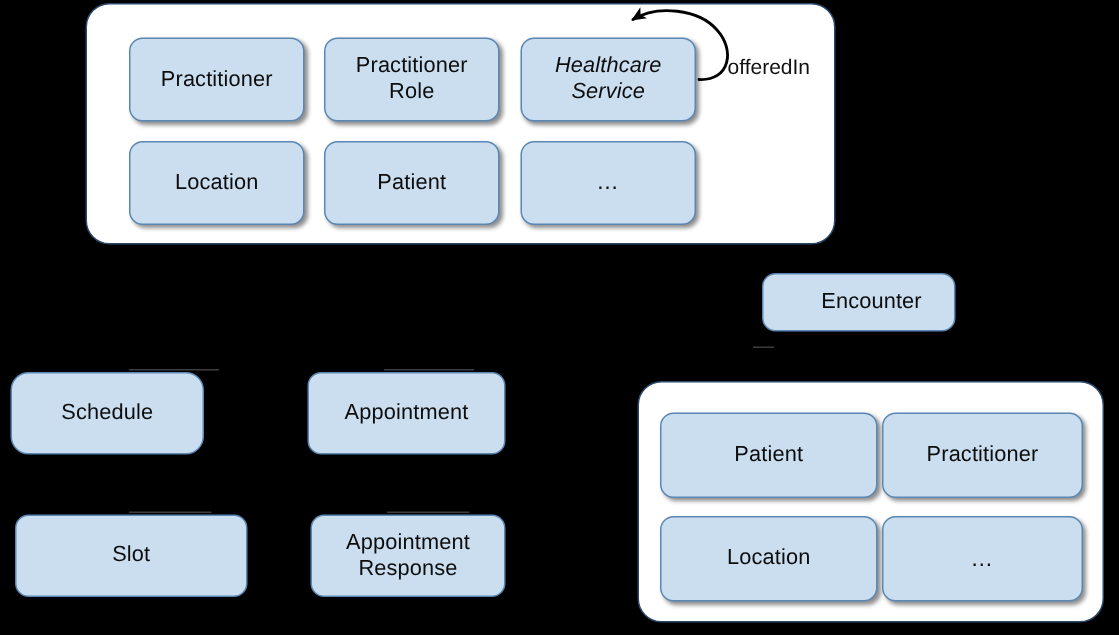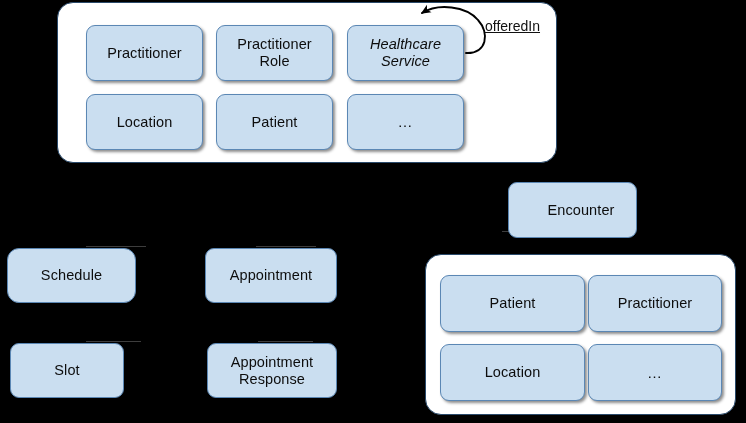--- a/index.html
+++ b/index.html
@@ -122,23 +122,23 @@
   <svg class="arrow-layer" viewBox="0 0 746 423">
     <defs>
       <marker id="arrowhead" viewBox="0 0 10 10" refX="8.6" refY="5" markerWidth="5.2" markerHeight="5.2" orient="auto-start-reverse">
         <path d="M 0 0.6 L 10 5 L 0 9.4 L 2.6 5 Z" fill="#000000"></path>
       </marker>
     </defs>
 
     <path d="M 466 53 C 487 54, 490 33, 478 20 C 466 6, 438 3, 422 13" fill="none" stroke="#000000" stroke-width="1.9" stroke-linecap="round" marker-end="url(#arrowhead)"></path>
   </svg>
 
-  <div class="edge-label" style="left:485px; top:18px;text-decoration:underline;">offeredIn</div>
+  <div class="edge-label" style="left:485px; top:36px;">offeredIn</div>
 
-  <div class="node" style="left:508px; top:182px; width:129px; height:56px;padding-left:17px;">
+  <div class="node" style="left:508px; top:182px; width:129px; height:39px;padding-left:17px;">
     <span class="label">Encounter</span>
   </div>
 
   <div class="group-box" style="left:425px; top:254px; width:311px; height:161px;">
   </div>
 
   <div class="node" style="left:440px; top:275px; width:145px; height:57px;">
     <span class="label">Patient</span>
   </div>
 
@@ -151,21 +151,21 @@
   </div>
 
   <div class="node ellipsis" style="left:588px; top:344px; width:134px; height:57px;">
     <span class="label">…</span>
   </div>
 
   <div class="node" style="left:7px; top:248px; width:129px; height:55px;border-radius:12px;">
     <span class="label">Schedule</span>
   </div>
 
-  <div class="node" style="left:10px; top:343px; width:114px; height:55px;">
+  <div class="node" style="left:10px; top:343px; width:155px; height:55px;">
     <span class="label">Slot</span>
   </div>
 
   <div class="node" style="left:205px; top:248px; width:132px; height:55px;">
     <span class="label">Appointment</span>
   </div>
 
   <div class="node" style="left:207px; top:343px; width:130px; height:55px;">
     <span class="label">Appointment
 Response</span>

